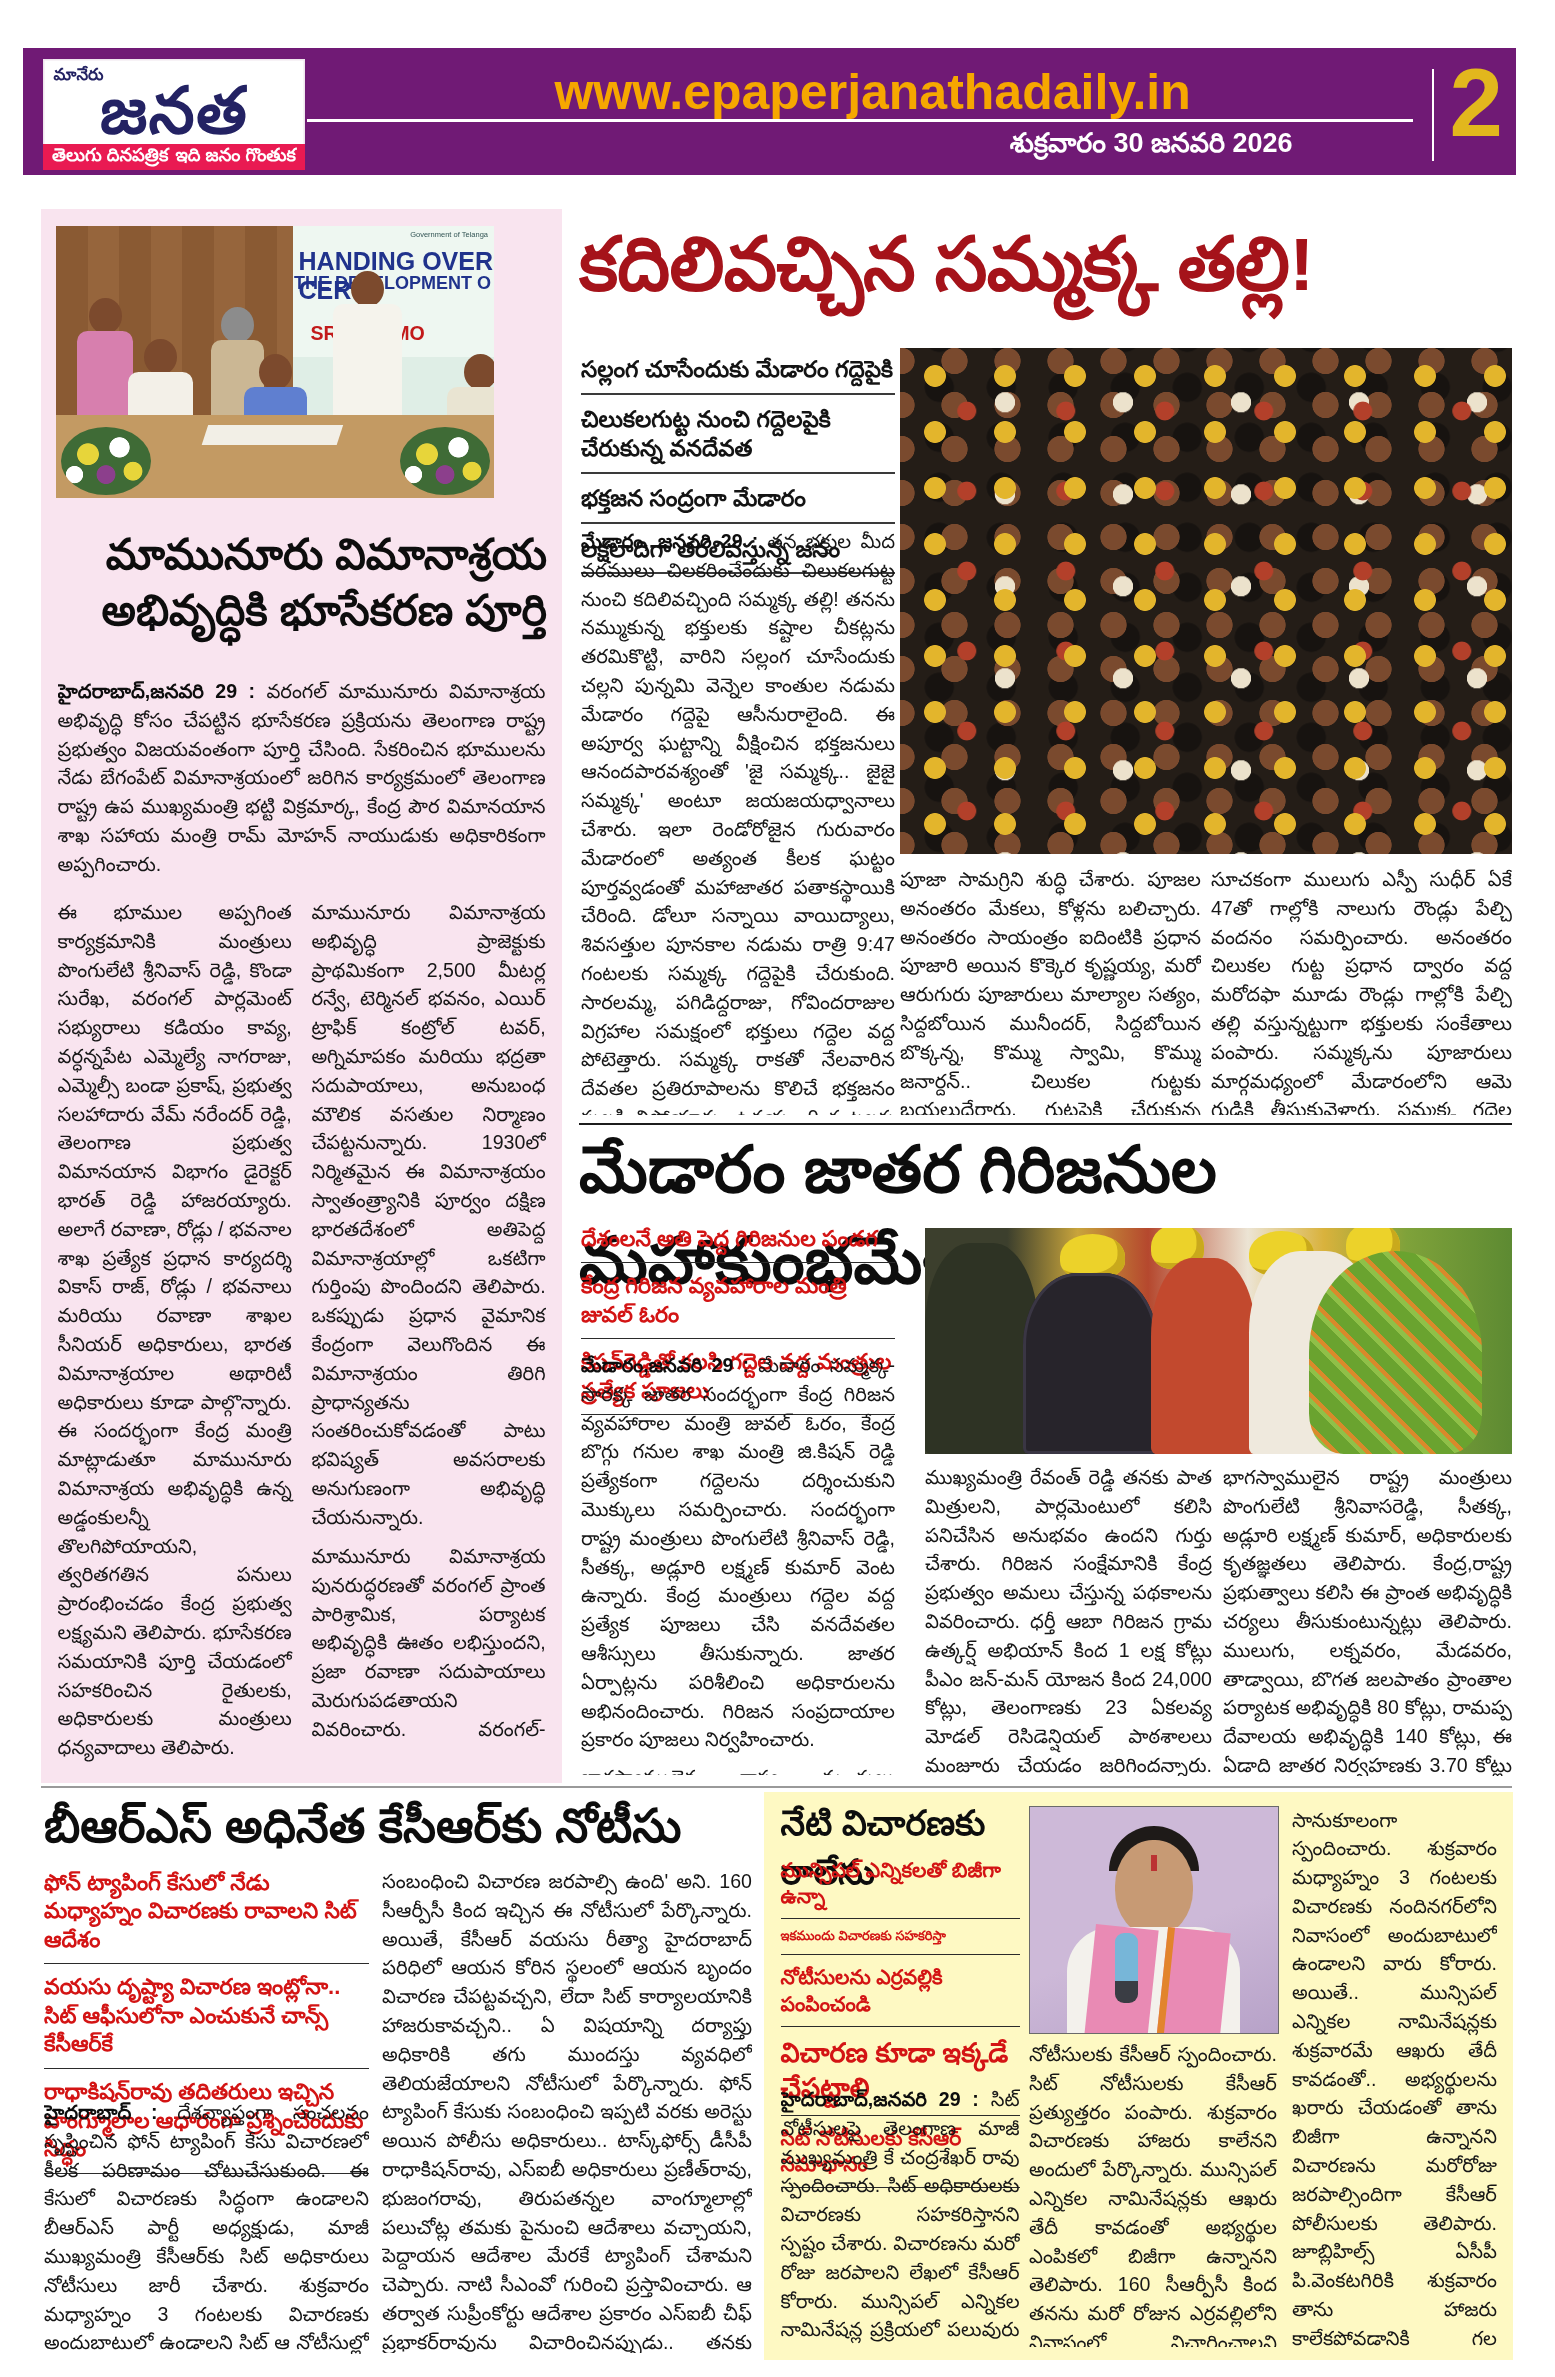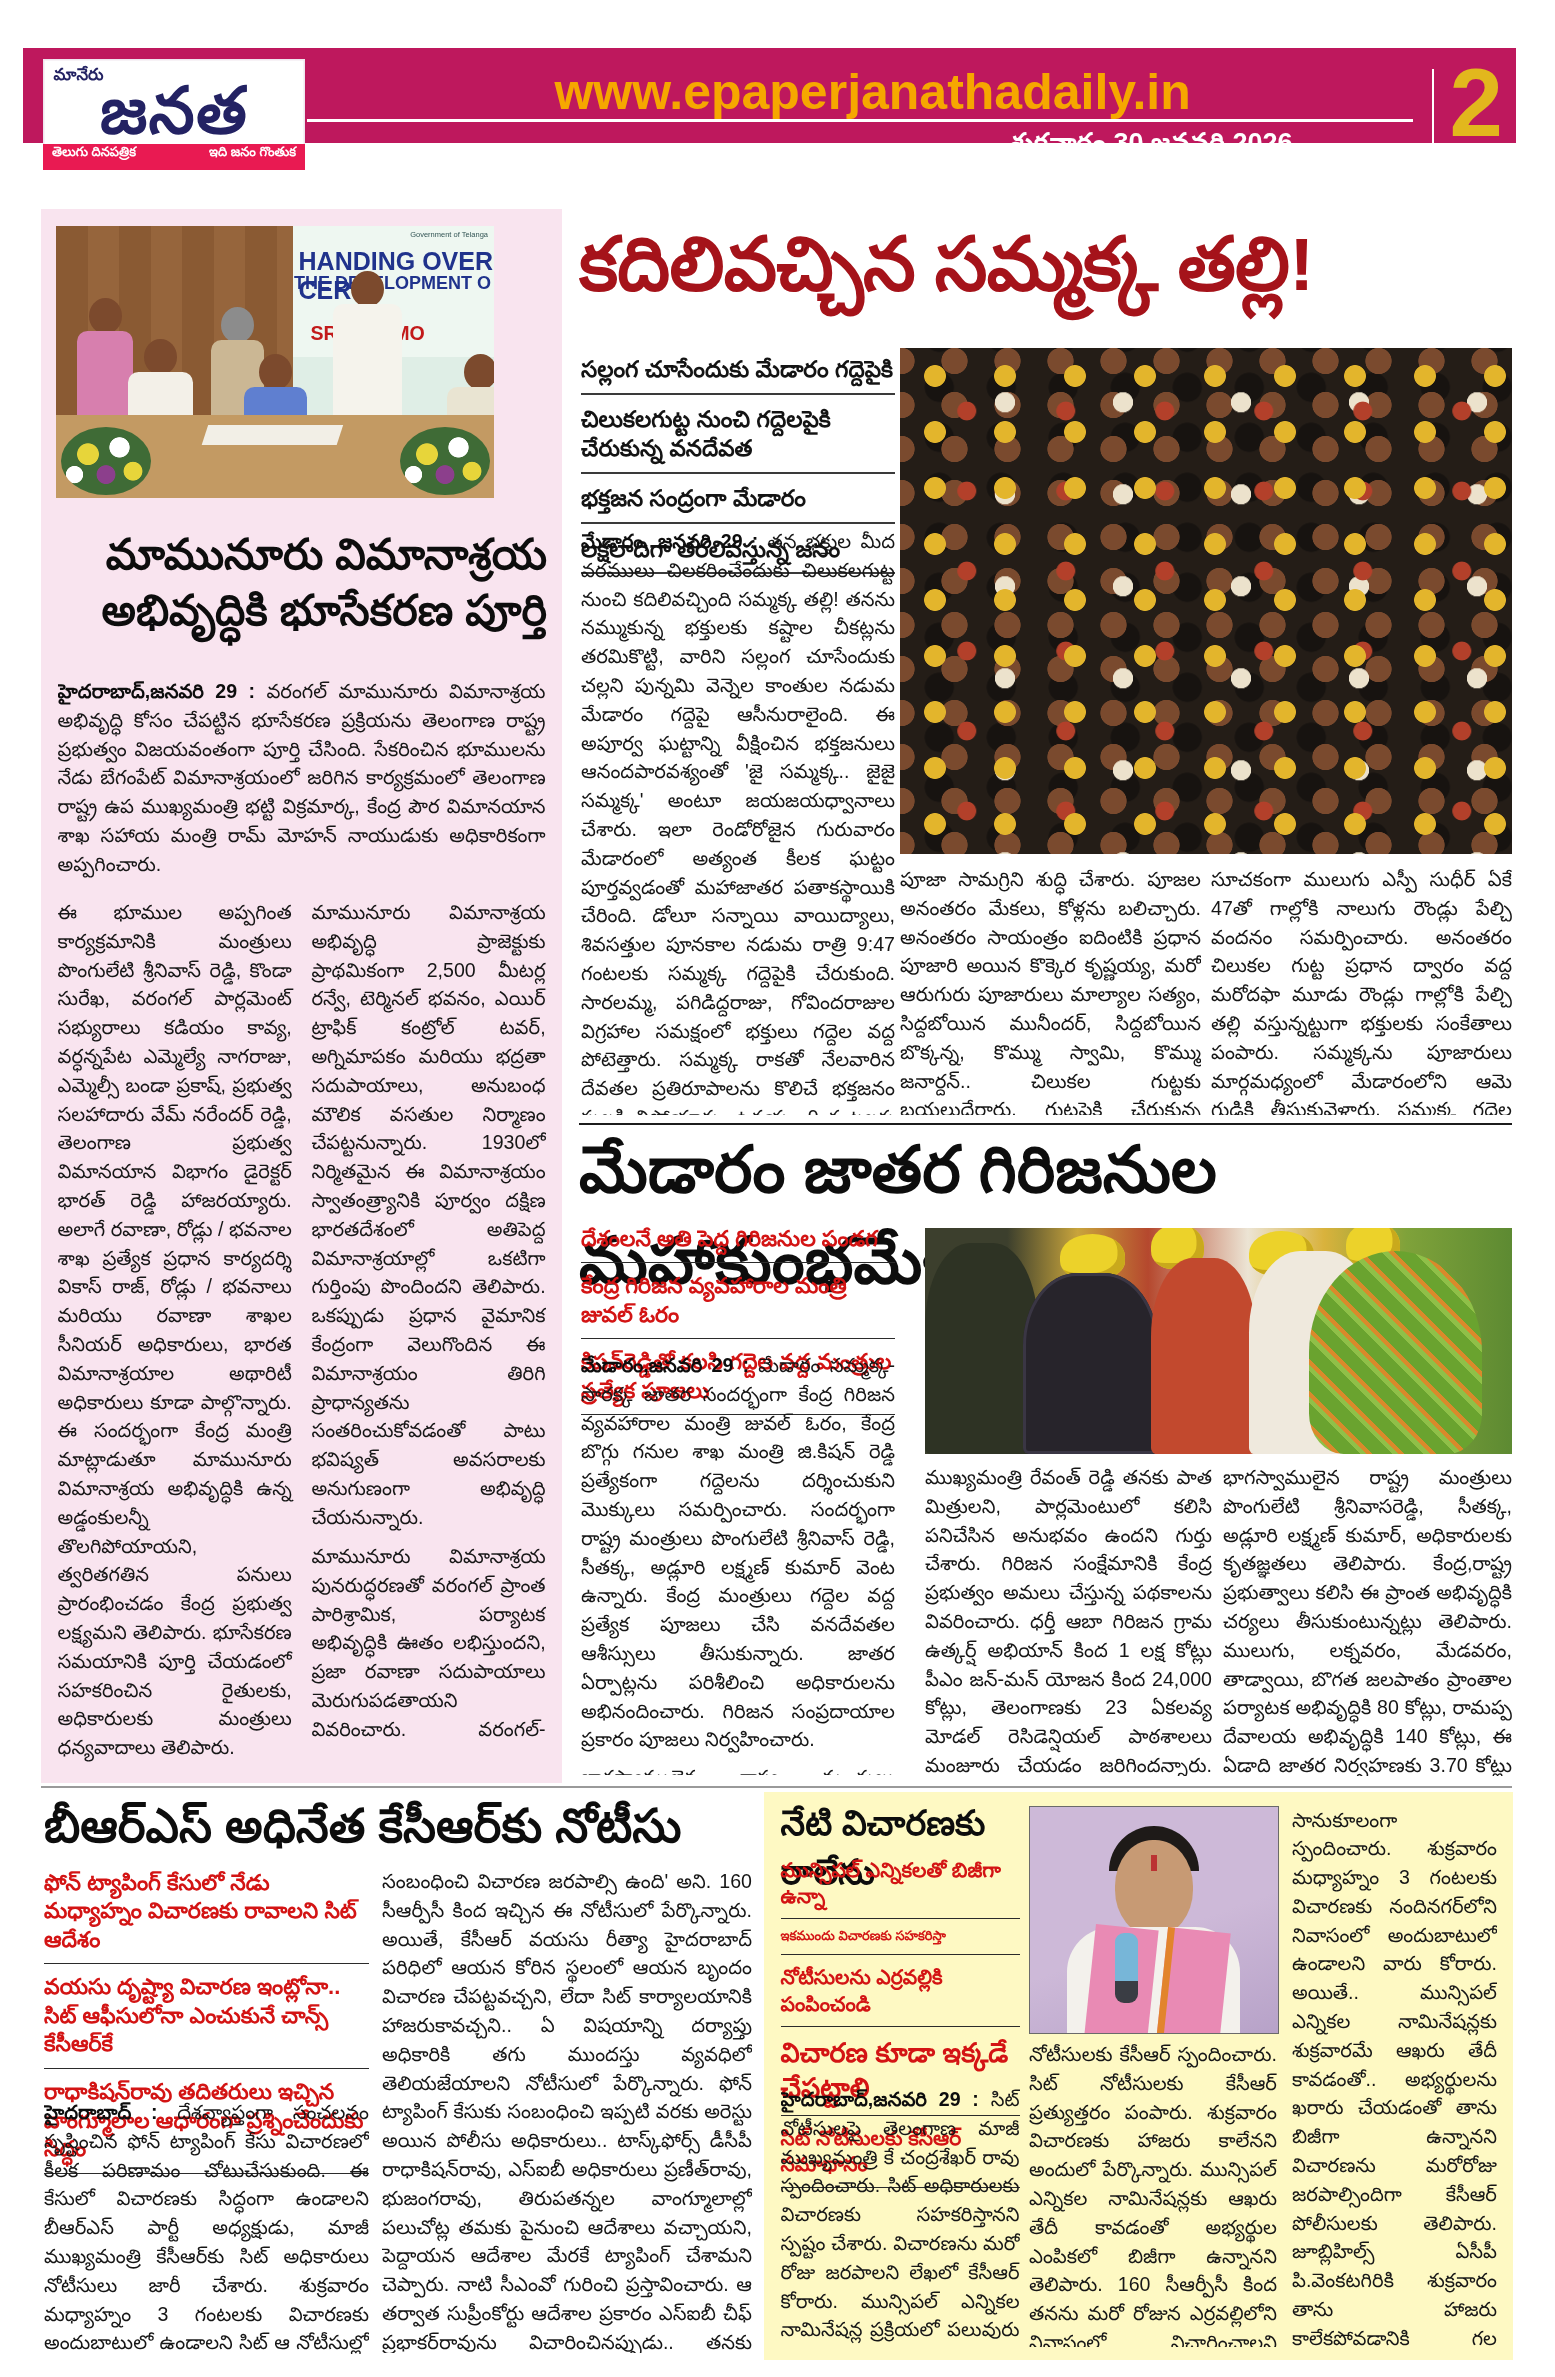--- a/index.html
+++ b/index.html
@@ -1,27 +1,27 @@
 <!DOCTYPE html>
 <html style="font-size:12px"><head>
 <meta charset="utf-8">
 <style>
   html,body{margin:0;padding:0;background:#ffffff;}
   .page{position:relative;width:1555px;height:2377px;background:#ffffff;overflow:hidden;
         font-family:"Liberation Sans", sans-serif;color:#151515;}
   .abs{position:absolute;}
 
   
-  .masthead{left:22.6px;top:48px;width:1493px;height:95px;background:#be185d;}
+  .masthead{left:22.6px;top:48px;width:1493px;height:127px;background:#701a75;}
   .logo-box{left:43px;top:59px;width:262px;height:111px;background:#ffffff;box-shadow:0 0 0 1.5px #efe6ee inset;}
   .logo-top{position:absolute;left:10.5px;top:6px;font-size:16.6px;font-weight:700;color:#232263;}
   .logo-main{position:absolute;left:0;right:0;top:13.5px;text-align:center;font-size:65px;font-weight:800;
              color:#232263;letter-spacing:1.5px;transform:skewX(-4deg);}
   .logo-strip{position:absolute;left:0;right:0;bottom:0;height:25.6px;background:#e91a52;color:#ffffff;
-              display:flex;justify-content:space-between;padding:0 9px;font-size:13px;font-weight:700;}
+              display:flex;align-items:center;justify-content:space-between;padding:0 9px;font-size:18px;font-weight:700;}
   .mast-url{left:324px;top:63px;width:1098px;text-align:center;font-size:50px;font-weight:700;color:#f6a700;}
 
   
   .body{font-size:19.6px;line-height:1.47;text-align:justify;color:#161616;margin:0;}
   .body .dl{font-weight:800;color:#0d0d0d;}
   .clip{overflow:hidden;}
   .cols2{column-count:2;column-gap:19.6px;}
   .headline-red{font-weight:800;color:#a5131a;}
   .headline-black{font-weight:800;color:#0d0d0d;}
   .sub-black div{font-size:23px;font-weight:700;color:#141414;border-bottom:2.3px solid #3a3a3a;

